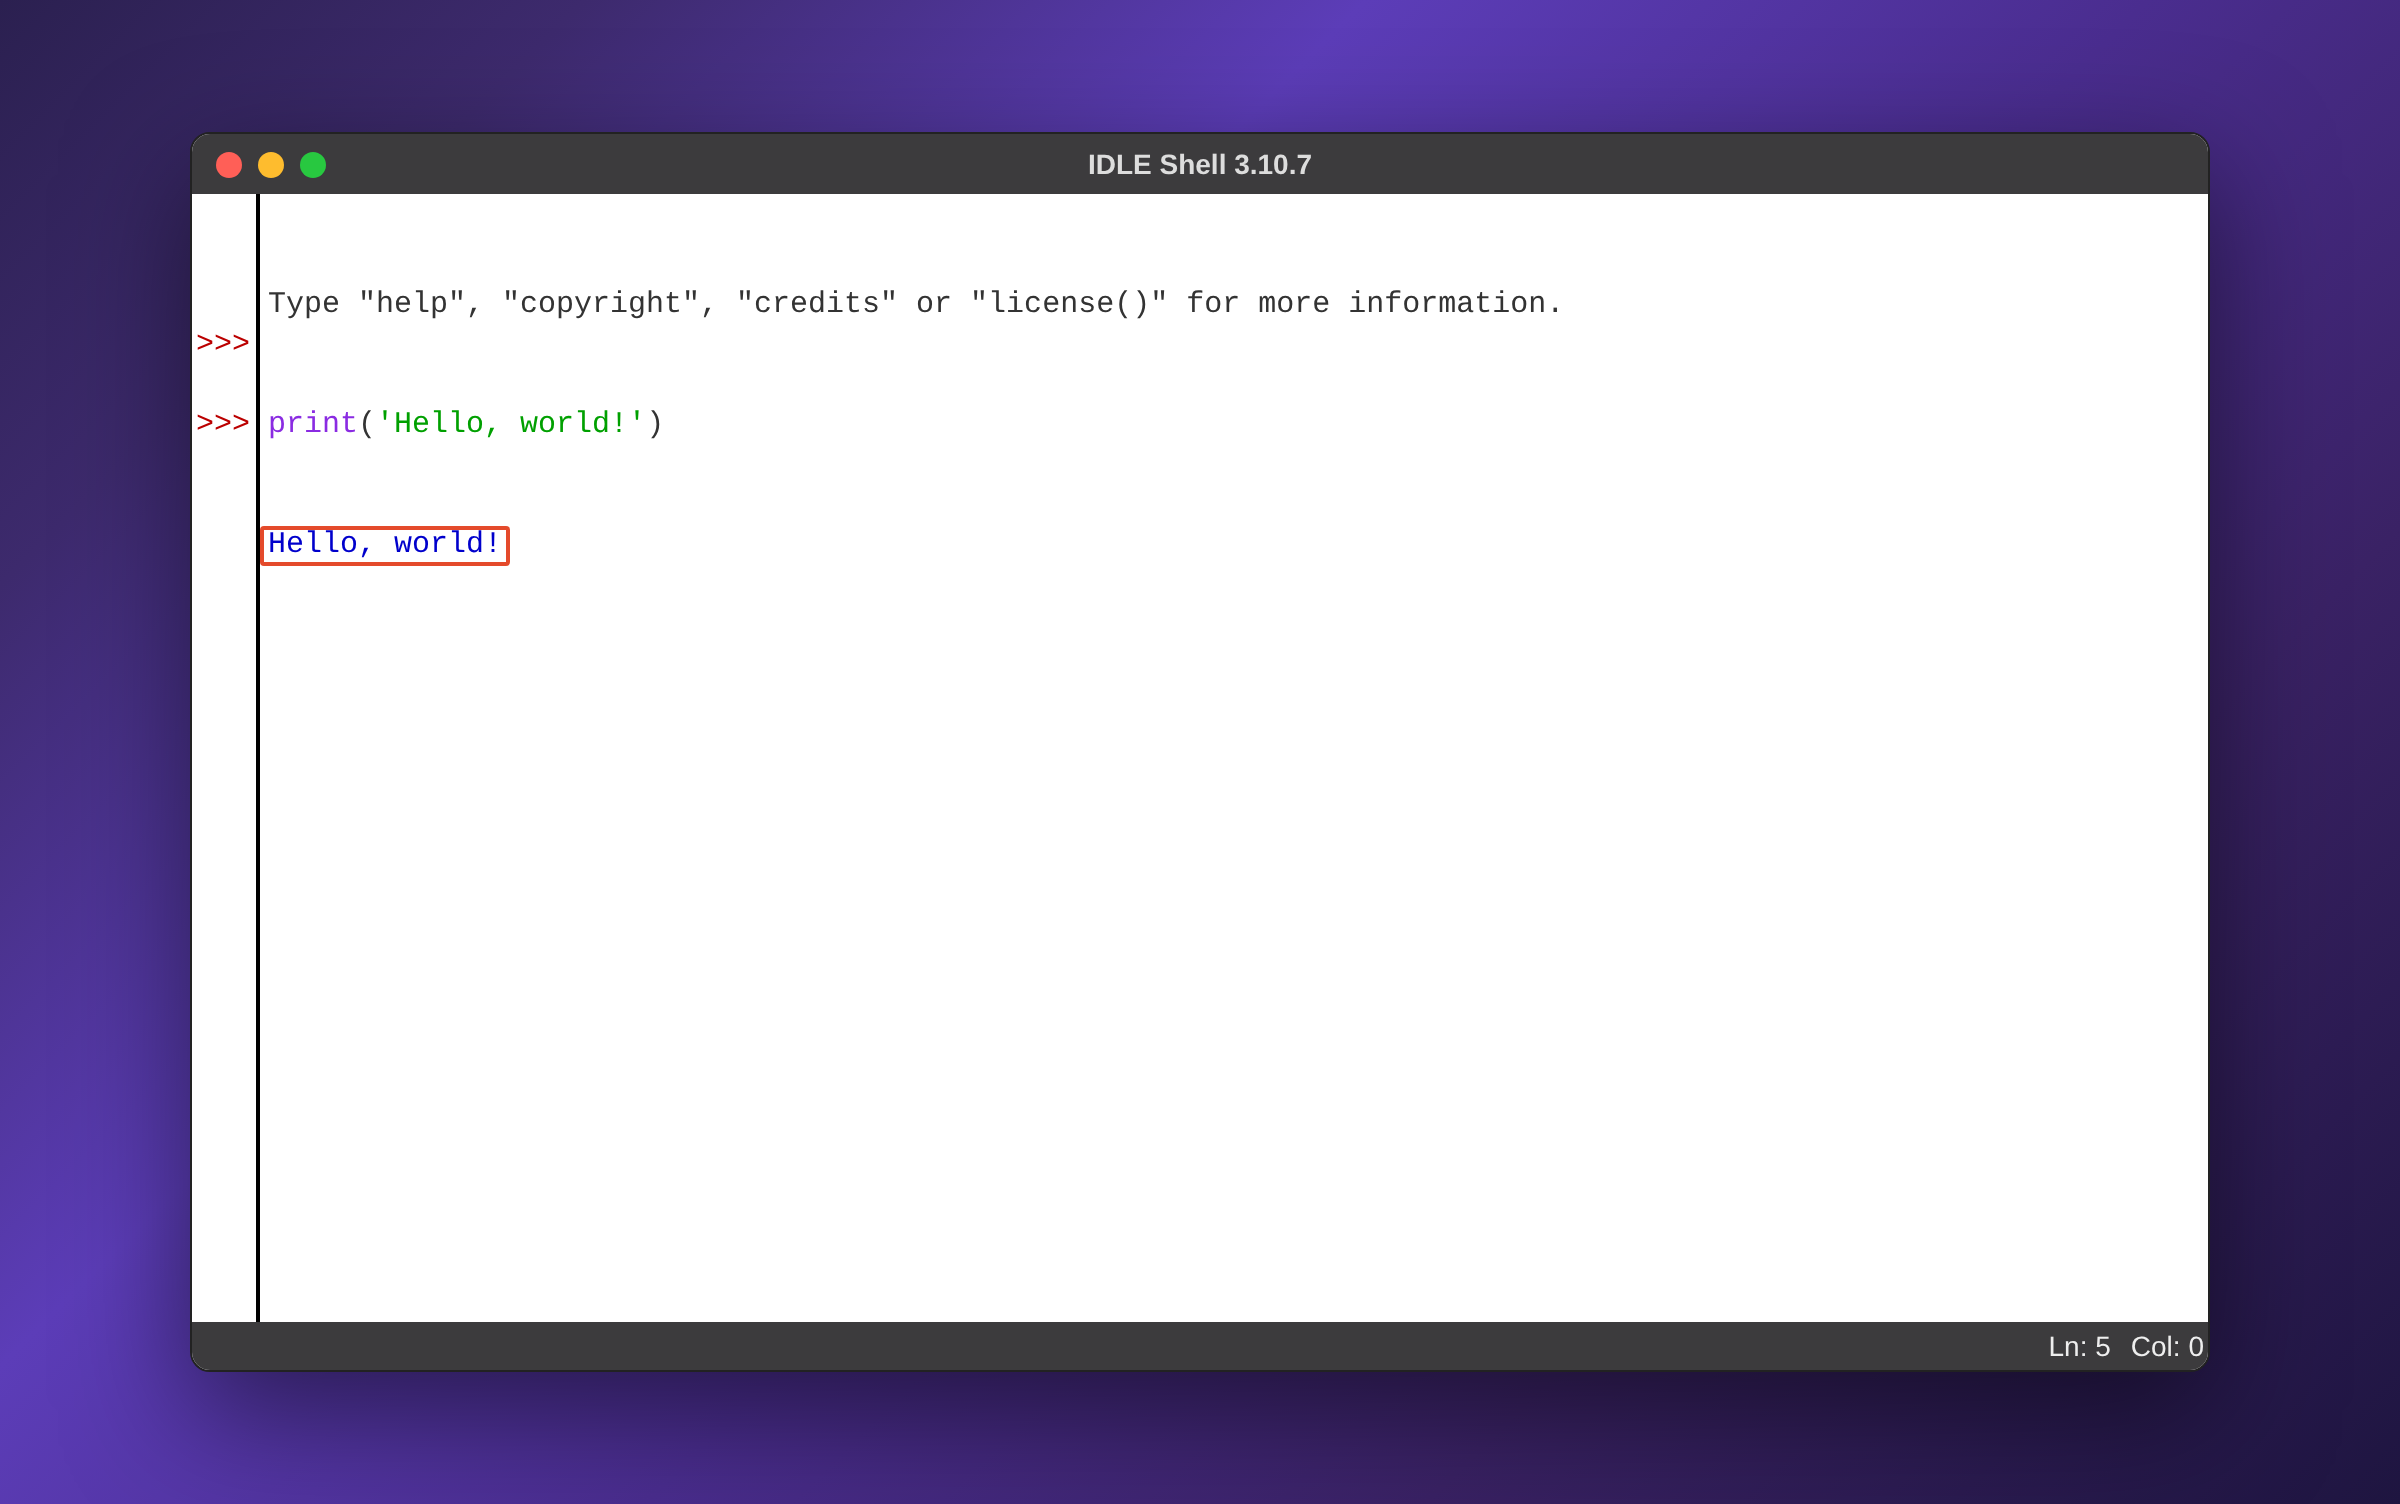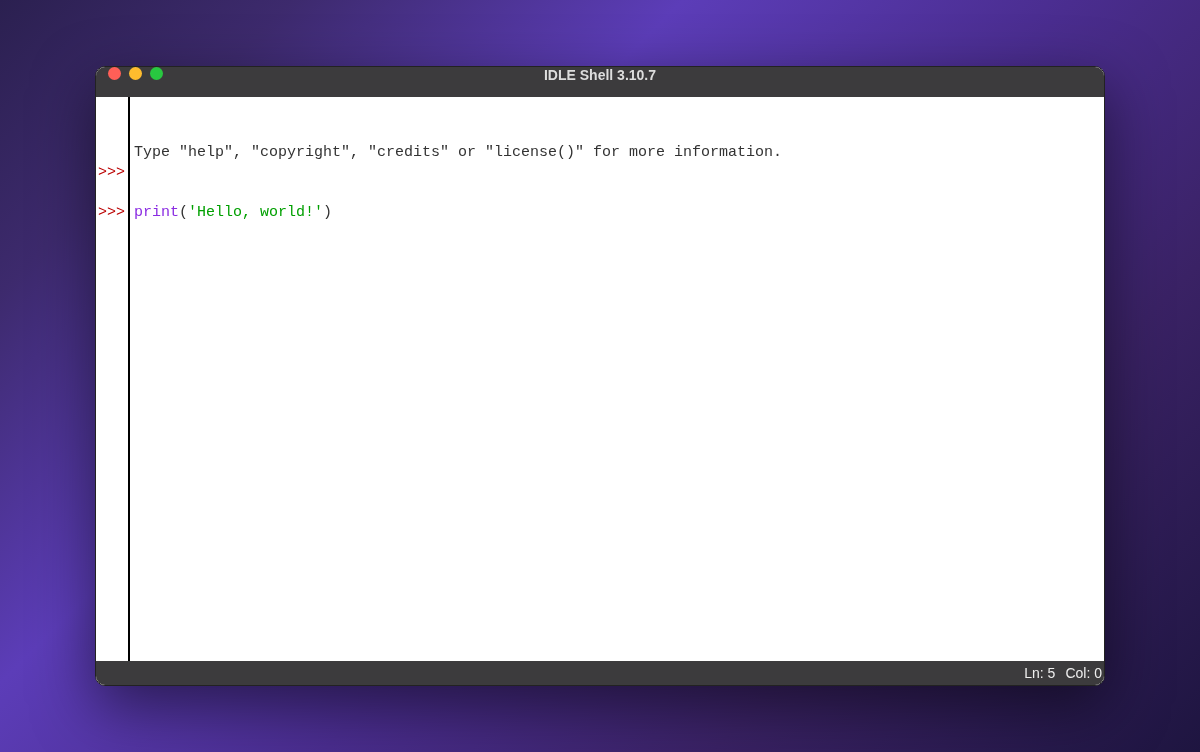--- a/index.html
+++ b/index.html
@@ -21,20 +21,21 @@
       overflow: hidden;
       box-shadow: 0 20px 60px rgba(0,0,0,0.5);
       display: flex;
       flex-direction: column;
       border: 1px solid #222;
     }
     .titlebar {
       height: 30px;
       background: #3c3b3d;
       display: flex;
+      align-items: center;
       position: relative;
       flex-shrink: 0;
     }
     .traffic-lights {
       display: flex;
       gap: 8px;
       padding-left: 12px;
     }
     .light {
       width: 13px;
@@ -134,20 +135,21 @@
       <div class="gutter-row"></div>
       <div class="gutter-row"></div>
       <div class="gutter-row"></div>
       <div class="gutter-row">&gt;&gt;&gt;</div>
       <div class="gutter-row"></div>
       <div class="gutter-row">&gt;&gt;&gt;</div>
     </div>
     <div class="text-area">
       <div class="ln banner">Type "help", "copyright", "credits" or "license()" for more information.</div>
       <div class="ln"><span class="fn">print</span><span class="paren">(</span><span class="str">'Hello, world!'</span><span class="paren">)</span></div>
+      <div class="ln"><span class="highlight"><span class="output">Hello, world!</span></span></div>
       <div class="ln"></div>
     </div>
   </div>
 
   <div class="statusbar">
     <span><span>Ln:</span> <span>5</span></span>
     <span><span>Col:</span> <span>0</span></span>
   </div>
 
 </div>

